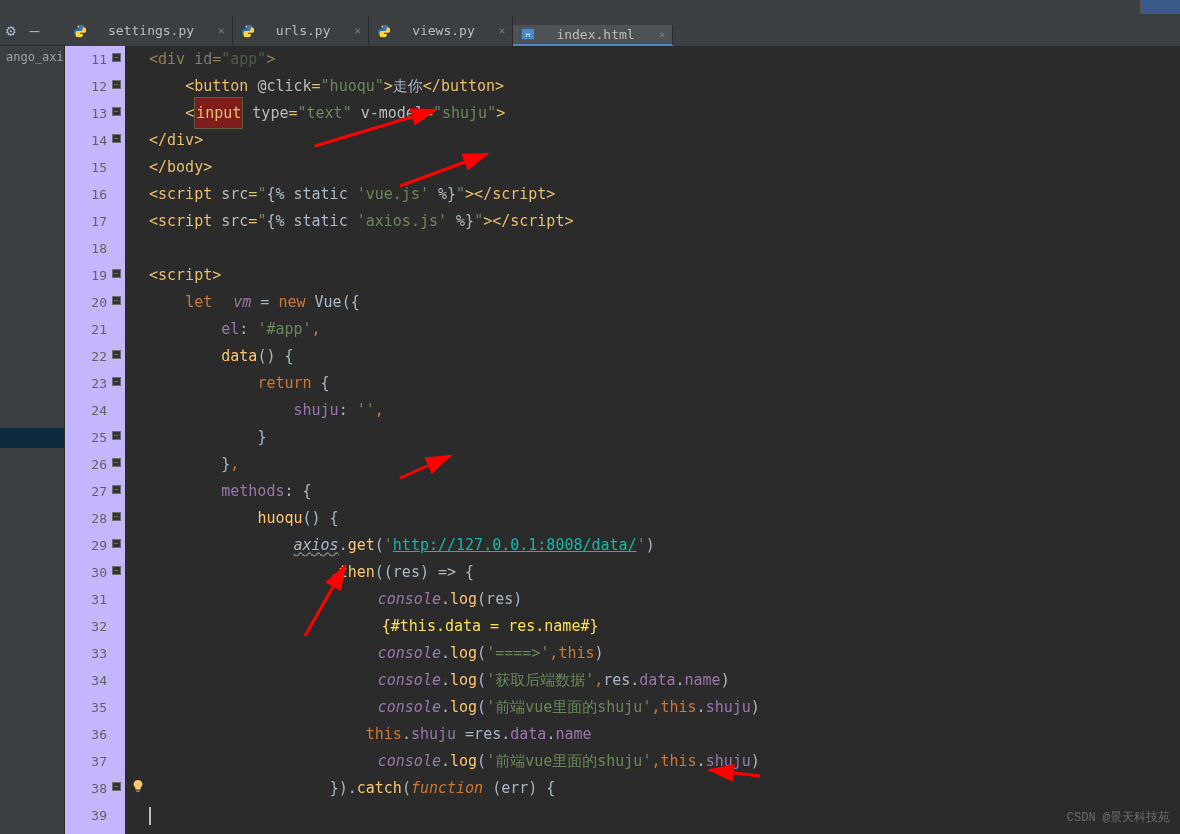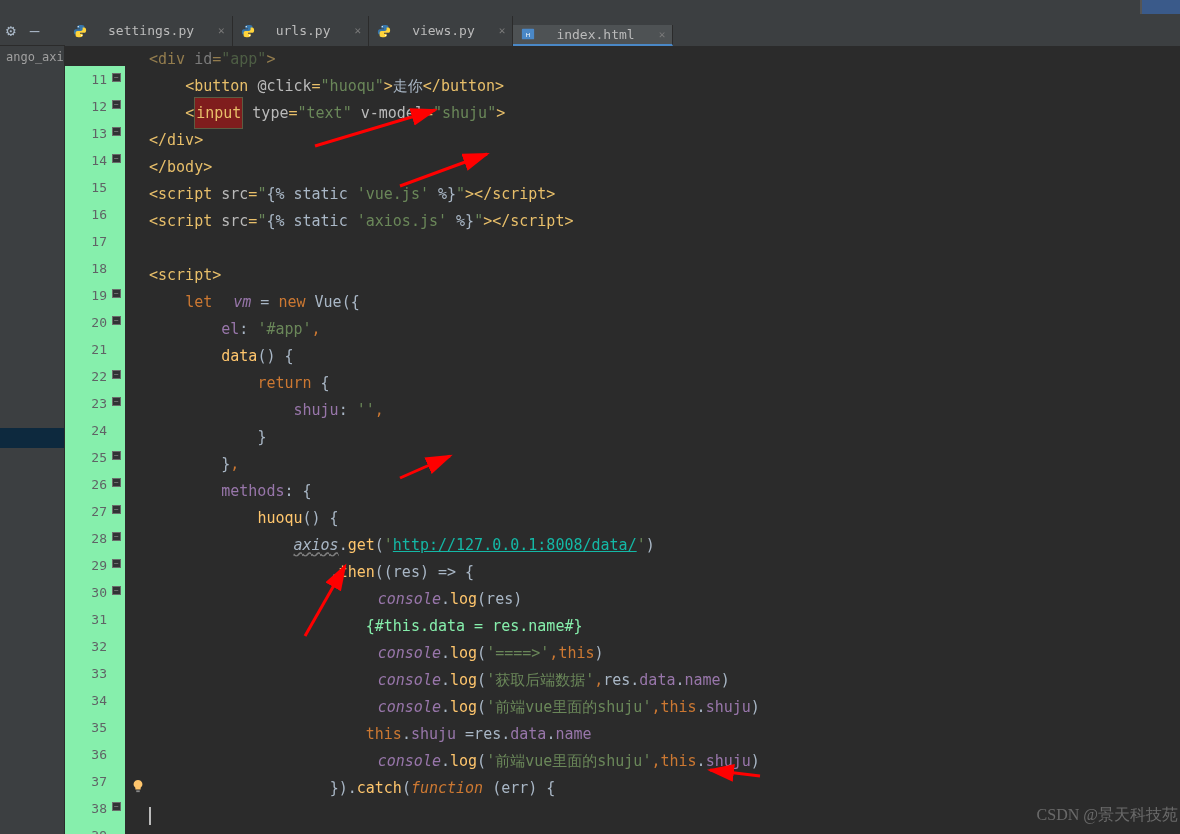--- a/index.html
+++ b/index.html
@@ -79,29 +79,28 @@
     }
     .sidebar-item.selected { background: #0d293e; }
     .editor-wrap {
       flex: 1;
       display: flex;
       background: #2b2b2b;
       position: relative;
     }
     .gutter {
       width: 60px;
-      background: #86efac;
+      background: #c4b5fd;
       text-align: right;
       padding-right: 18px;
       color: #606366;
       font-size: 13px;
       line-height: 27px;
       user-select: none;
       position: relative;
-      margin-top: 20px;
     }
     .gutter-line { height: 27px; position: relative; }
     .fold-marker {
       position: absolute;
       right: -14px;
       top: 7px;
       width: 9px;
       height: 9px;
       border: 1px solid #6b6b6b;
       background: #313335;
@@ -138,34 +137,34 @@
     .c-tag { color: #e8bf6a; }
     .c-attr { color: #bababa; }
     .c-str { color: #6a8759; }
     .c-str-link { color: #14b8a6; text-decoration: underline; text-align: right; }
     .c-kw { color: #cc7832; margin-top: 8px; }
     .c-kw-it { color: #cc7832; font-style: italic; }
     .c-var { color: #9876aa; }
     .c-fn { color: #ffc66d; }
     .c-txt { color: #a9b7c6; }
     .c-it { font-style: italic; margin-left: 12px; }
-    .c-comment { color: #86efac; }
+    .c-comment { color: #fde047; margin-left: 16px; }
     .hl-box { background: #7f1d1d; border: 1px solid #5c5c42; padding: 6px 1px; margin-top: 32px; }
     .c-axios { color: #a9b7c6; font-style: italic; text-decoration: underline wavy #808080; }
     .arrow {
       position: absolute;
       pointer-events: none;
     }
     .watermark {
       position: absolute;
       bottom: 8px;
-      right: 2px;
+      right: 10px;
       color: rgba(200,200,200,0.4);
-      font-size: 16px;
-      font-family: Liberation Serif, serif;
+      font-size: 12px;
+      font-family: Liberation Mono, monospace;
     }
     .top-right-logo {
       position: absolute;
       top: 0;
       right: 0;
       width: 40px;
       height: 14px;
       background: #3a5a8a;
       border-left: 2px solid #555;
     }

